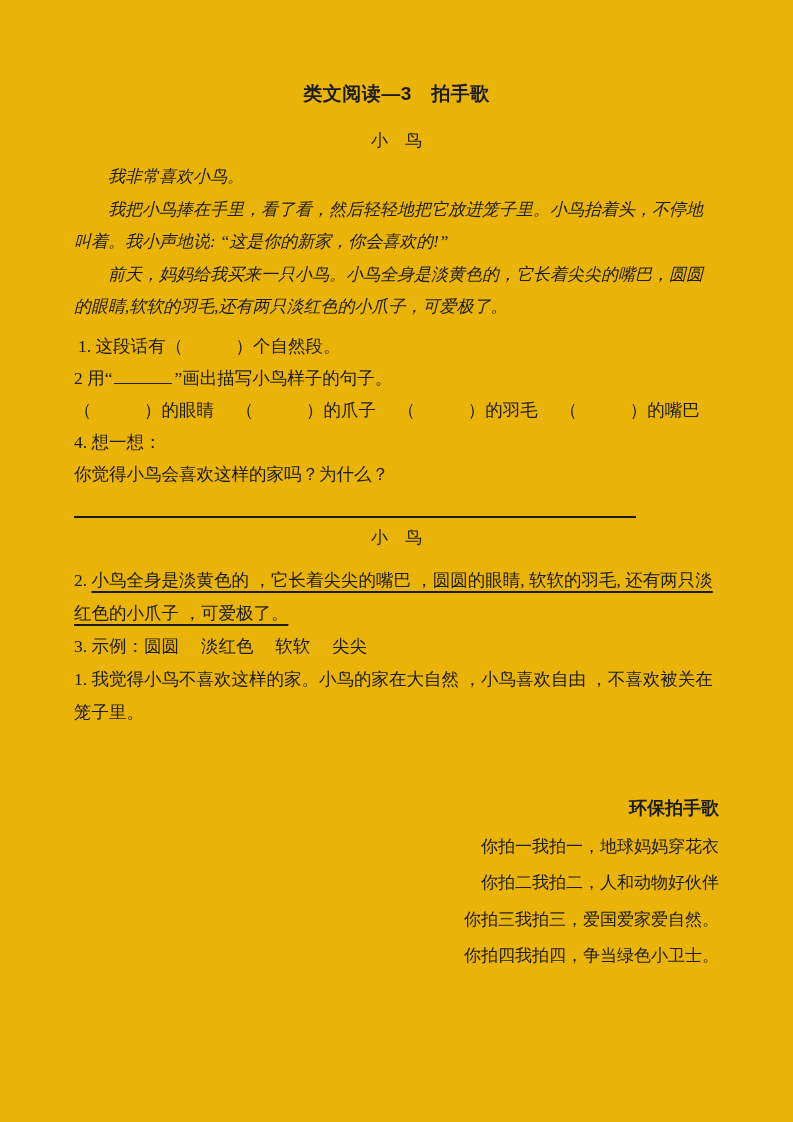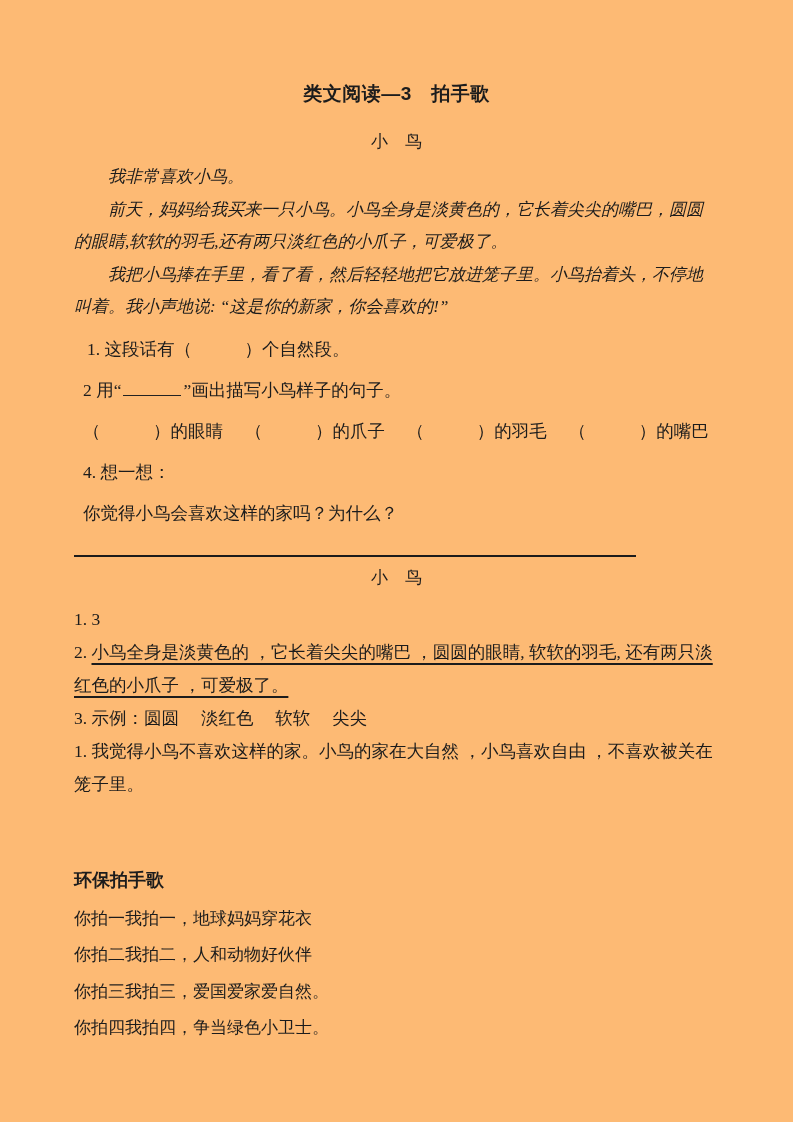--- a/index.html
+++ b/index.html
@@ -8,50 +8,50 @@
     width: 793px;
     height: 1122px;
     background: #ffffff;
     color: #1c1c1c;
     overflow: hidden;
   }
   .page {
     width: 793px;
     height: 1122px;
     padding: 82px 74px 0 74px;
-    background: #fdba74;
+    background: #eab308;
   }
   .doc-title {
     margin: 0;
     font-family: "Liberation Sans", sans-serif;
     font-weight: bold;
     font-size: 19px;
     line-height: 23px;
     text-align: center;
     letter-spacing: 0.5px;
   }
   .section-heading {
     margin: 26px 0 0 0;
-    font-family: Liberation Serif, serif;
+    font-family: Liberation Mono, monospace;
     font-weight: normal;
     font-size: 17px;
     line-height: 22px;
     text-align: center;
   }
   .passage { margin-top: 8px; font-style: italic; }
   .passage p {
     margin: 0;
     font-family: "Liberation Serif", serif;
     font-size: 17px;
     line-height: 32.5px;
     text-indent: 2em;
   }
   .questions { margin-top: 6px; }
   .questions p {
-    margin: 9px;
+    margin: 0;
     font-family: "Liberation Serif", sans-serif;
     font-size: 17.5px;
     line-height: 32px;
   }
   .q-first { padding-left: 4px; }
   .blank-line {
     display: inline-block;
     width: 58px;
     height: 14px;
     border-bottom: 1.5px solid #222222;
@@ -76,59 +76,58 @@
     text-decoration: underline;
     text-decoration-thickness: 1.5px;
     text-underline-offset: 5px;
   }
   .song-title {
     margin: 68px 0 0 0;
     font-family: "Liberation Sans", sans-serif;
     font-weight: bold;
     font-size: 18px;
     line-height: 22px;
-    text-align: left;
+    text-align: right;
   }
-  .song { margin-top: 10px; }
+  .song { margin-top: 10px; text-align: right; }
   .song p {
     margin: 0;
     font-family: "Liberation Serif", serif;
     font-size: 17px;
     line-height: 36.5px;
   }
 </style>
 </head>
 <body>
 
 <div class="page">
 
   <h1 class="doc-title">类文阅读—3　拍手歌</h1>
 
   <h2 class="section-heading">小　鸟</h2>
 
   <div class="passage">
     <p>我非常喜欢小鸟。</p>
+    <p>我把小鸟捧在手里，看了看，然后轻轻地把它放进笼子里。小鸟抬着头，不停地叫着。我小声地说: “这是你的新家，你会喜欢的!”</p>
     <p>前天，妈妈给我买来一只小鸟。小鸟全身是淡黄色的，它长着尖尖的嘴巴，圆圆的眼睛,软软的羽毛,还有两只淡红色的小爪子，可爱极了。</p>
-    <p>我把小鸟捧在手里，看了看，然后轻轻地把它放进笼子里。小鸟抬着头，不停地叫着。我小声地说: “这是你的新家，你会喜欢的!”</p>
   </div>
 
   <div class="questions">
     <p class="q-first">1. 这段话有（　　　）个自然段。</p>
     <p><span>2 用“</span><span class="blank-line"></span><span>”画出描写小鸟样子的句子。</span></p>
     <p>（　　　）的眼睛　 （　　　）的爪子　 （　　　）的羽毛　 （　　　）的嘴巴</p>
     <p>4. 想一想：</p>
     <p>你觉得小鸟会喜欢这样的家吗？为什么？</p>
   </div>
 
   <hr class="divider">
 
   <h2 class="section-heading answers-heading">小　鸟</h2>
 
   <div class="answers">
-    <p>1. 3</p>
     <p><span>2.</span> <span class="underlined">小鸟全身是淡黄色的 ，它长着尖尖的嘴巴 ，圆圆的眼睛, 软软的羽毛, 还有两只淡红色的小爪子 ，可爱极了。</span></p>
     <p>3. 示例：圆圆　 淡红色　 软软　 尖尖</p>
     <p>1. 我觉得小鸟不喜欢这样的家。小鸟的家在大自然 ，小鸟喜欢自由 ，不喜欢被关在笼子里。</p>
   </div>
 
   <h2 class="song-title">环保拍手歌</h2>
 
   <div class="song">
     <p>你拍一我拍一，地球妈妈穿花衣</p>
     <p>你拍二我拍二，人和动物好伙伴</p>

